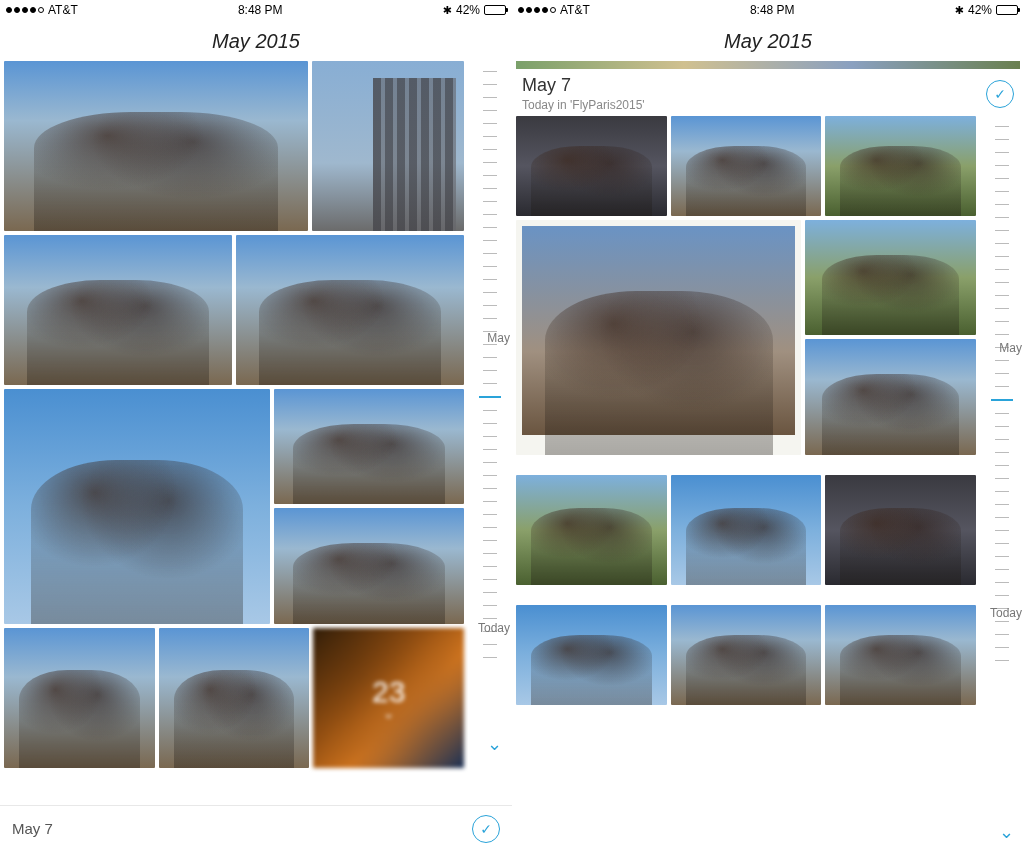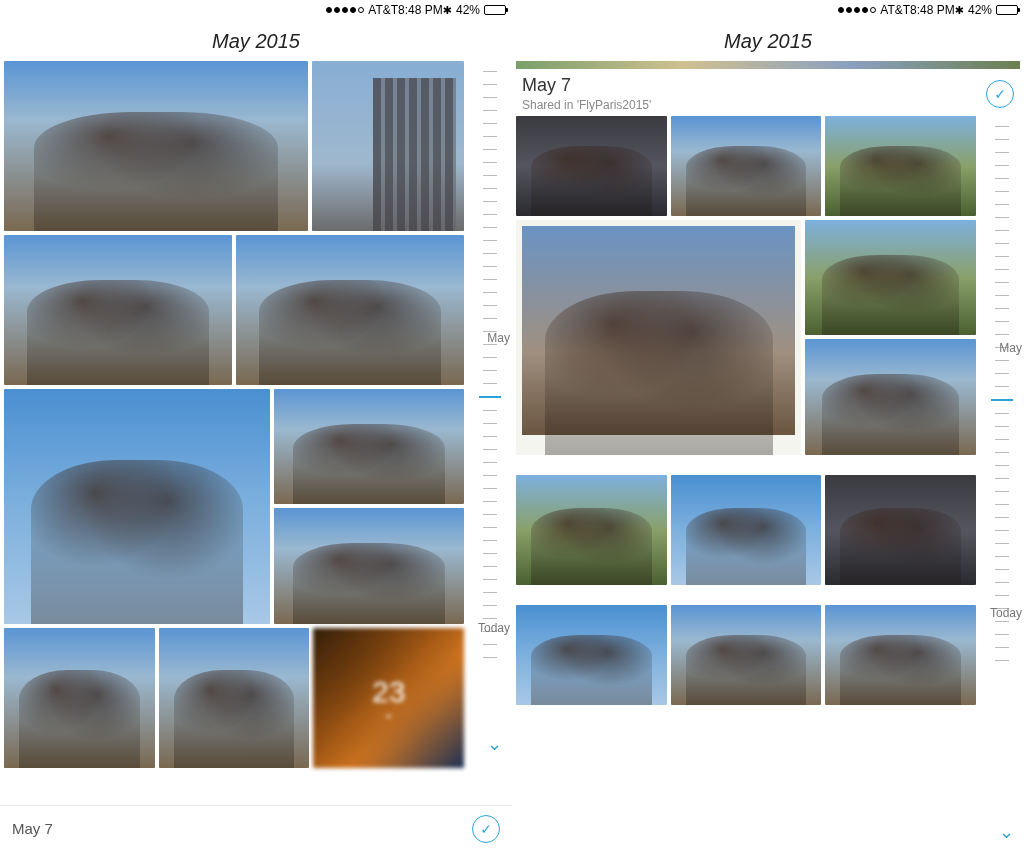--- a/index.html
+++ b/index.html
@@ -17,21 +17,21 @@
     position: relative;
     background: #fff;
     display: flex;
     flex-direction: column;
   }
   
   .status-bar {
     height: 20px;
     display: flex;
     align-items: center;
-    justify-content: flex-end;
+    justify-content: space-between;
     padding: 8px 6px;
     font-size: 12px;
     font-weight: 500;
     color: #000;
   }
   .status-left, .status-right { display: flex; align-items: center; gap: 4px; }
   .signal-dots { display: flex; gap: 2px; }
   .dot { width: 6px; height: 6px; border-radius: 50%; border: 1px solid #000; }
   .dot.filled { background: #000; }
   .battery {
@@ -279,21 +279,21 @@
     </div>
   </div>
 
   <div class="title-bar">May 2015</div>
 
   <div class="strip"></div>
 
   <div class="section-header">
     <div>
       <div class="t">May 7</div>
-      <div class="s">Shared in 'FlyParis2015'</div>
+      <div class="s">Today in 'FlyParis2015'</div>
     </div>
     <span class="check-circle">
       <span>✓</span>
     </span>
   </div>
 
   <div class="content">
     <div class="photo-area">
       <div class="row">
         <div class="thumb dark" style="flex:1;height:100px"></div>

